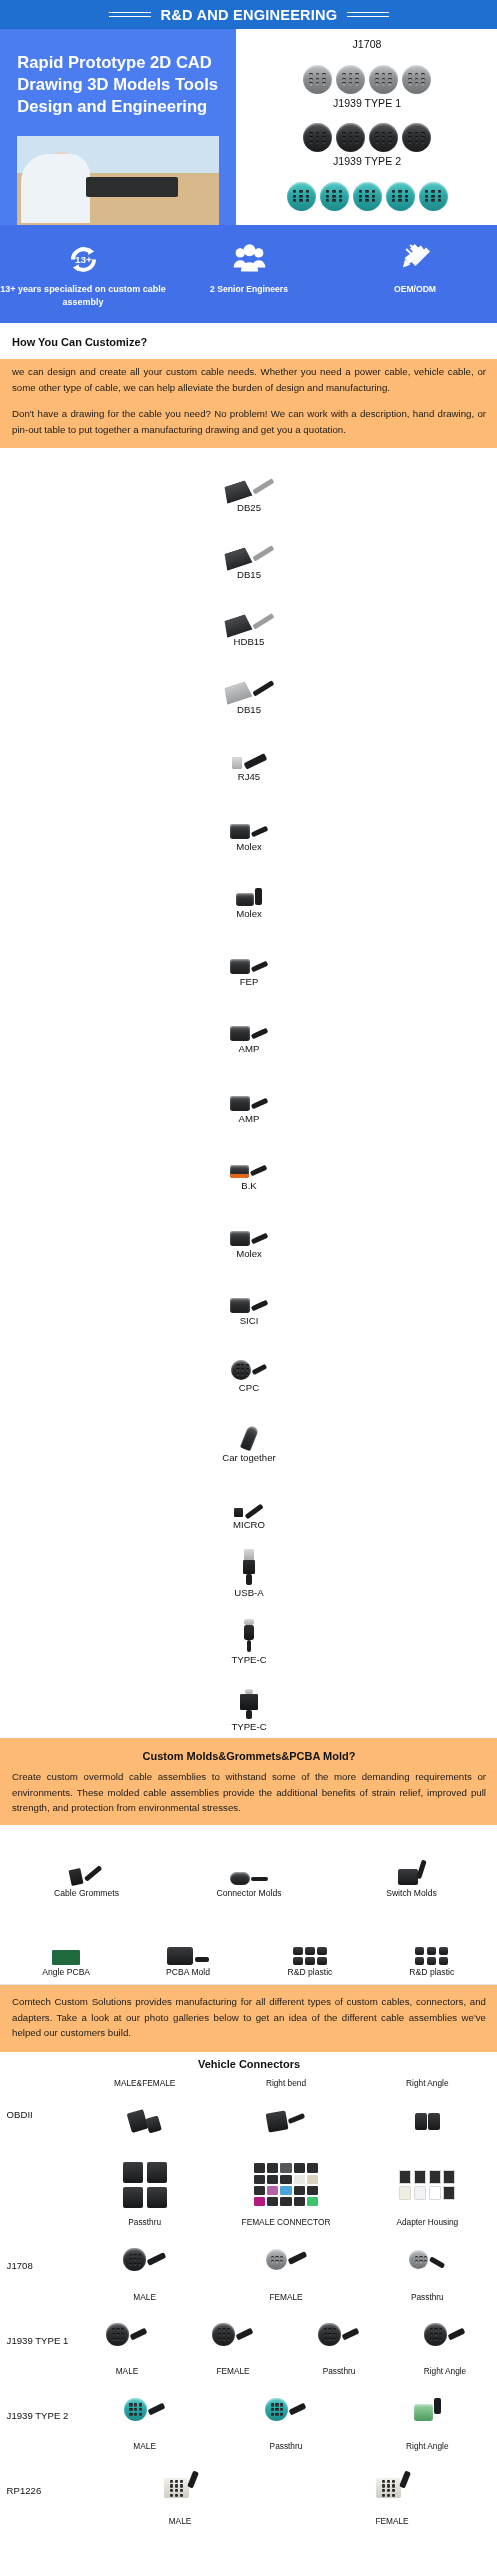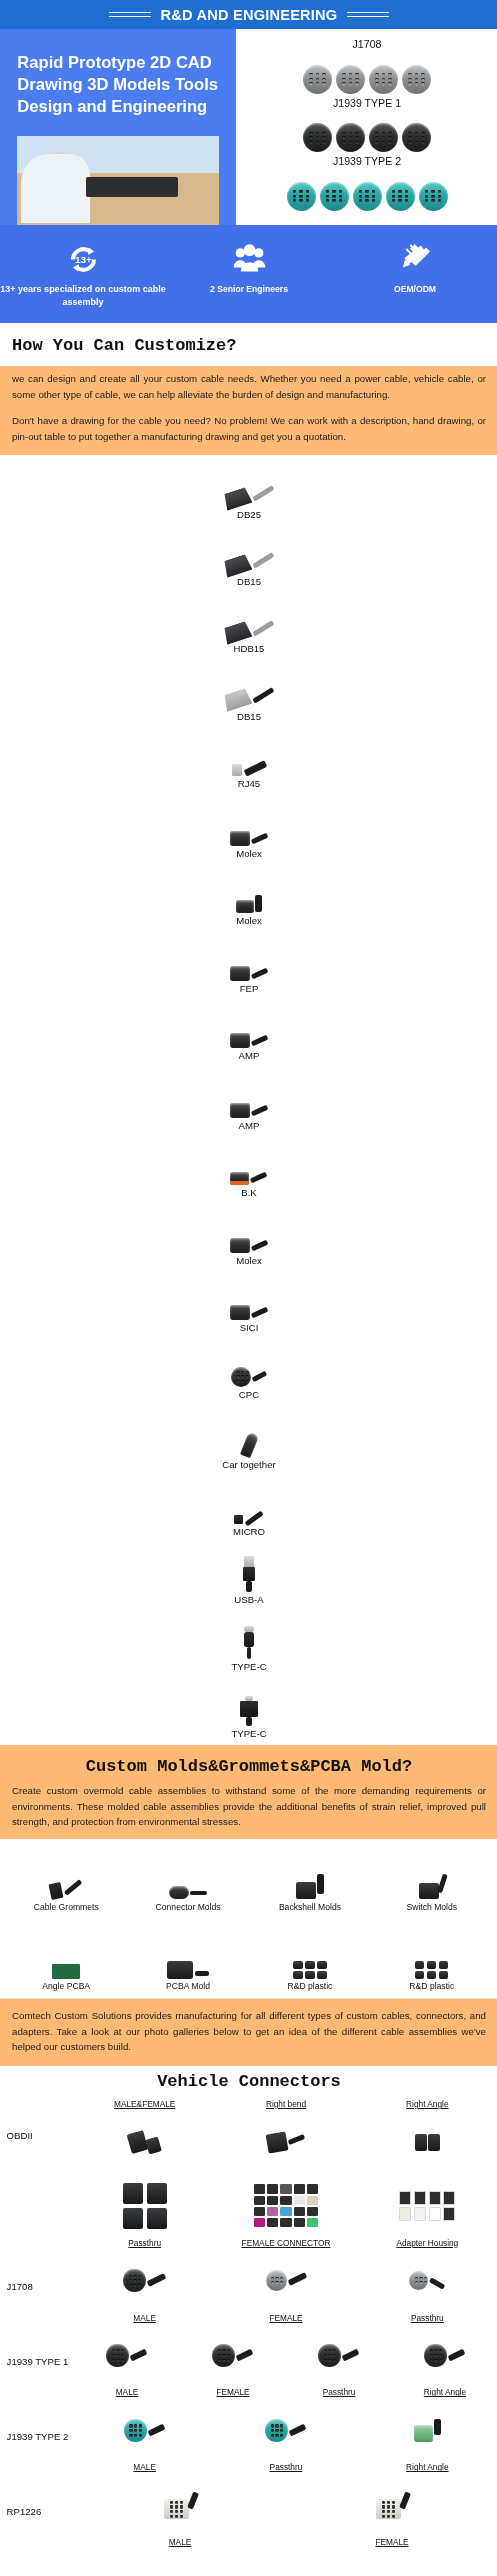--- a/index.html
+++ b/index.html
@@ -47,41 +47,41 @@
     display: flex;
     padding: 14.6px 0 13.3px;
   }
   .stat { flex: 1; text-align: center; color: #fff; }
   .stat .ico { height: 39px; display: flex; align-items: center; justify-content: center; }
   .stat .cap { font-size: 8.6px; font-weight: bold; line-height: 1.5; margin-top: 4px; }
   .stat.wide .cap { font-size: 9px; }
 
   
   .sec-pad { padding: 9.3px 12px 4px; }
-  h2.sec-title { font-size: 17px; font-weight: bold; color: #111; margin: 4px 0 6.6px; font-family: Liberation Mono, monospace; }
+  h2.sec-title { font-size: 11px; font-weight: bold; color: #111; margin: 4px 0 6.6px; }
   h2.sec-title.center { text-align: center; }
   .body-text { font-size: 9.7px; line-height: 1.62; text-align: justify; color: #1b1b1b; }
   .body-text + .body-text { margin-top: 10.6px; }
   .tint { background: #fdba74; }
 
   
   .grid5 { display: flex; padding: 2.7px 4px 0; flex-direction: column; }
   .grid5 > .cell { flex: 1; text-align: center; }
   .cell .pic { height: 49px; display: flex; align-items: flex-end; justify-content: center; }
   .cell .lbl { font-size: 9.6px; color: #111; padding: 2px 0 5.3px; }
 
   .grid4 { display: flex; padding: 4px 5.3px 0; }
   .grid4 > .cell { flex: 1; text-align: center; }
   .grid4 .pic { height: 56px; display: flex; align-items: flex-end; justify-content: center; }
   .grid4 .lbl { font-size: 8.6px; color: #111; padding: 2.7px 0 6.6px; }
 
   
   .vrow { display: flex; align-items: center; padding: 1.3px 0; }
   .vrow .vcat { width: 74px; font-size: 9.6px; color: #111; padding-left: 6.6px; }
-  .vrow .vitems { flex: 1; display: flex; text-decoration: underline; }
+  .vrow .vitems { flex: 1; display: flex; }
   .vitem { flex: 1; text-align: center; }
   .vitem .pic { height: 61px; display: flex; align-items: center; justify-content: center; }
   .vitem .lbl { font-size: 8.3px; color: #111; padding-top: 1.3px; }
   .vrow.labels-top .vitem .lbl { padding-bottom: 2.7px; padding-top: 0; }
   .cyl {
     border-radius: 4px;
     background: linear-gradient(180deg,#bfc3c6,#8d9194 45%,#6e7274);
     box-shadow: inset 0 1.3px 2px rgba(255,255,255,.5);
   }
   .cyl.dark { background: linear-gradient(180deg,#53565a,#2d2f31 45%,#1b1c1e); }
@@ -632,29 +632,20 @@
           <div style="display: flex; align-items: flex-end; gap: 1.3px;">
             <div class="cyl dark" style="width: 20px; height: 13.3px; border-radius: 6.6px;"></div>
             <div class="cable" style="width: 17.3px; height: 4.6px; margin-bottom: 4px;"></div>
           </div>
         </div>
         <div class="lbl">Connector Molds</div>
       </div>
       <div class="cell">
         <div class="pic">
           <div style="display: flex; align-items: flex-end; gap: 1.3px;">
-            <div class="obd" style="width: 20px; height: 17.3px;"></div>
-            <div class="cable" style="width: 6.6px; height: 20px; margin-bottom: 5.3px;"></div>
-          </div>
-        </div>
-        <div class="lbl">Backshell Molds</div>
-      </div>
-      <div class="cell">
-        <div class="pic">
-          <div style="display: flex; align-items: flex-end; gap: 1.3px;">
             <div class="obd" style="width: 20px; height: 16px;"></div>
             <div class="cable" style="width: 5.3px; height: 18.6px; transform: rotate(18deg); margin-bottom: 6.6px;"></div>
           </div>
         </div>
         <div class="lbl">Switch Molds</div>
       </div>
     </div>
     <div class="grid4">
       <div class="cell">
         <div class="pic">

